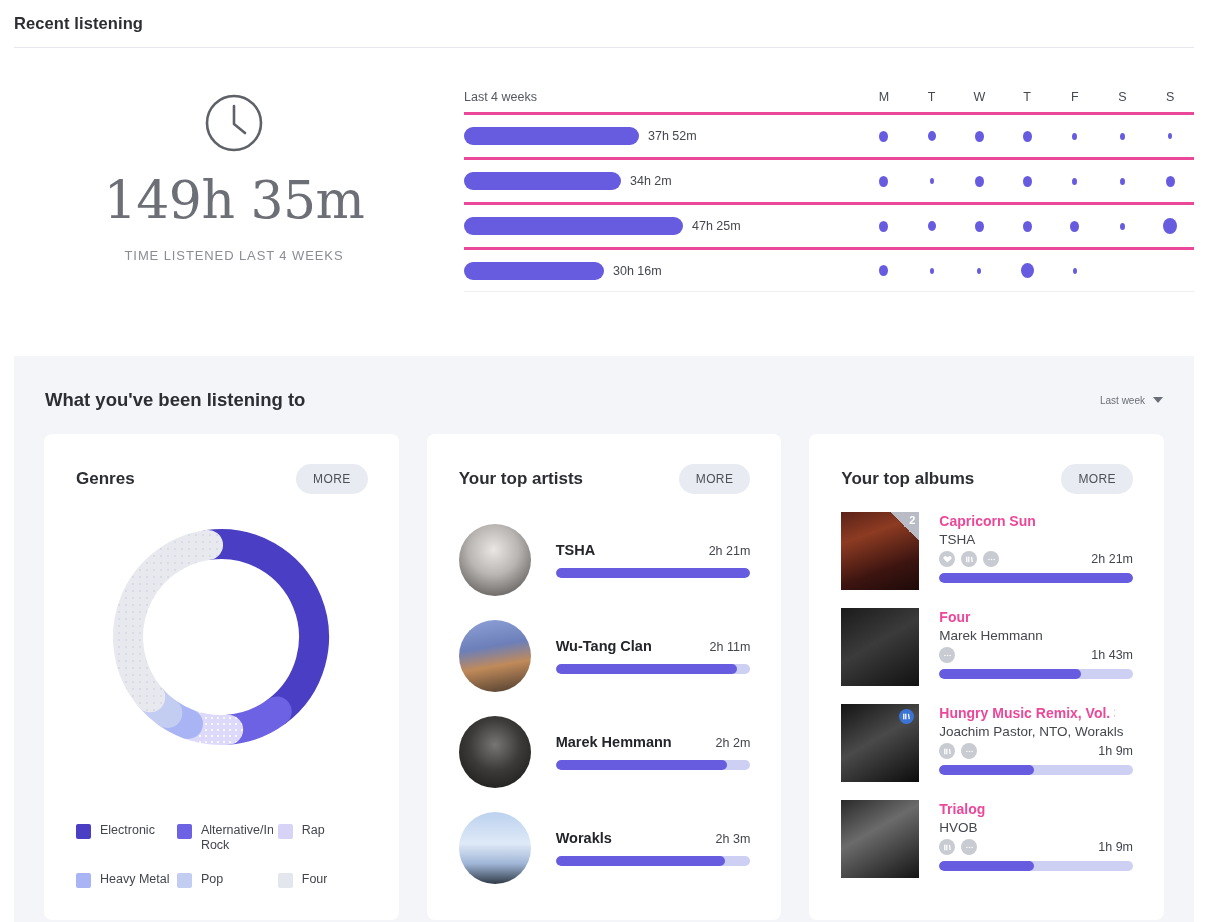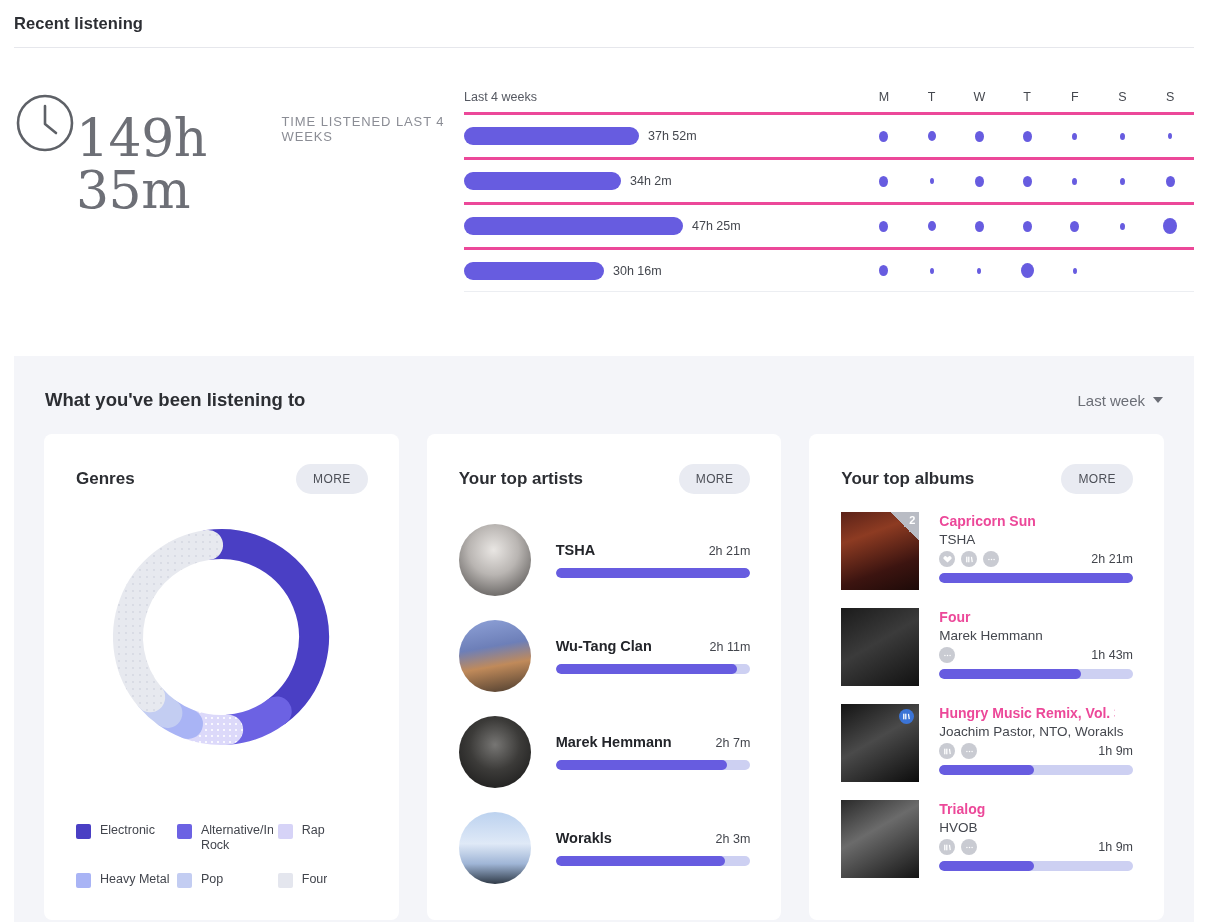--- a/index.html
+++ b/index.html
@@ -20,21 +20,21 @@
     font-size: 16.5px; font-weight: 700; color: #2c2e33; letter-spacing: .1px;
   }
   .hr-top { height: 1px; background: #e6e7ec; margin: 0 14px 0 14px; }
 
   .recent-body {
     display: flex; align-items: flex-start;
     padding: 34px 14px 40px 14px;
   }
 
   .clock-col {
-    width: 440px; display: flex; flex-direction: row; 
+    width: 440px; display: flex; flex-direction: column; align-items: center;
     padding-top: 10px;
   }
   .clock-icon { width: 62px; height: 62px; }
   .total-time {
     font-family: "DejaVu Serif", "Liberation Serif", serif;
     font-size: 52px; font-weight: 400; color: #6d6f76;
     margin-top: 20px; letter-spacing: -0.5px; line-height: 1;
   }
   .total-caption {
     margin-top: 22px; font-size: 13px; letter-spacing: .9px;
@@ -71,21 +71,21 @@
     width: 1180px; height: 566px;
     background: #f4f5f9;
   }
   .lower-head {
     display: flex; align-items: center; justify-content: space-between;
     padding: 33px 31px 0 31px;
   }
   .lower-title { font-size: 18.5px; font-weight: 700; color: #2c2e33; }
   .period-select {
     display: flex; align-items: center; gap: 8px;
-    font-size: 15px; color: #6b6e76; cursor: pointer;
+    font-size: 10px; color: #6b6e76; cursor: pointer;
   }
   .chev { width: 0; height: 0; border-left: 5px solid transparent;
           border-right: 5px solid transparent; border-top: 6px solid #6b6e76; }
 
   .cards { display: flex; gap: 28px; padding: 23px 30px 0 30px; }
   .card {
     background: #ffffff; border-radius: 8px;
     width: 371px; height: 486px; position: relative; overflow: hidden;
   }
   .card-head {
@@ -413,21 +413,21 @@
                 <div class="track">
                   <div class="track-fill" style="width: 93%;"></div>
                 </div>
               </div>
             </div>
             <div class="artist-row">
               <div class="avatar" style="background: radial-gradient(circle at 50% 40%, rgb(119, 118, 116) 0%, rgb(60, 59, 57) 45%, rgb(20, 20, 20) 100%);"></div>
               <div class="artist-main">
                 <div class="artist-top">
                   <div class="artist-name">Marek Hemmann</div>
-                  <div class="artist-time">2h 7m</div>
+                  <div class="artist-time">2h 2m</div>
                 </div>
                 <div class="track">
                   <div class="track-fill" style="width: 88%;"></div>
                 </div>
               </div>
             </div>
             <div class="artist-row">
               <div class="avatar" style="background: linear-gradient(rgb(188, 210, 239) 0%, rgb(223, 233, 247) 44%, rgb(159, 181, 214) 72%, rgb(47, 58, 71) 100%);"></div>
               <div class="artist-main">
                 <div class="artist-top">

